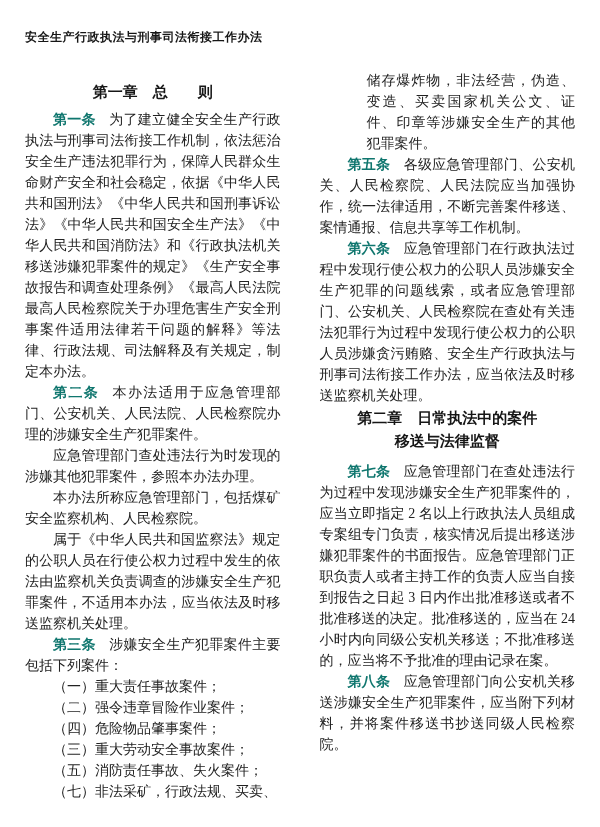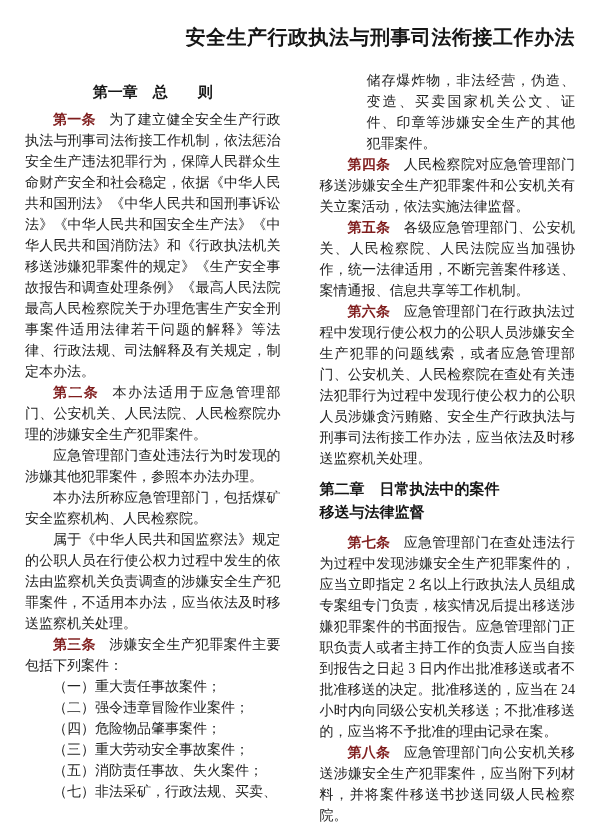--- a/index.html
+++ b/index.html
@@ -18,23 +18,23 @@
     box-sizing: border-box;
     width: 600px;
     height: 827px;
     padding: 26px 25px 0 25px;
     background: #ffffff;
   }
   .doc-title {
     margin: 0;
     font-family: "Liberation Sans", "DejaVu Sans", sans-serif;
     font-weight: 700;
-    font-size: 20px;
+    font-size: 12px;
     line-height: 22px;
-    text-align: right;
+    text-align: left;
     letter-spacing: 0.5px;
     color: #161616;
   }
   .columns {
     display: flex;
     gap: 39px;
     margin-top: 22px;
   }
   .col {
     width: 262px;
@@ -49,39 +49,39 @@
     text-indent: 2em;
   }
   .para.continuation {
     text-indent: 0;
     margin-left: 47px;
   }
   .article-label {
     font-family: "Liberation Sans", "DejaVu Sans", sans-serif;
     font-weight: 700;
     margin-right: 0.95em;
-    color: #7f1d1d;
+    color: #0f766e;
   }
   .chapter-heading {
     margin: 13px 0 9px 0;
     font-family: "Liberation Sans", "DejaVu Sans", sans-serif;
     font-weight: 700;
     font-size: 15px;
     line-height: 17px;
     text-align: center;
     text-indent: 0;
     color: #161616;
   }
   .chapter-heading-2 {
-    margin: 8px 0 9px 0;
+    margin: 0 0 9px 0;
     font-family: "Liberation Sans", "DejaVu Sans", sans-serif;
     font-weight: 700;
     font-size: 15px;
     line-height: 23px;
-    text-align: left;
+    text-align: center;
     text-indent: 0;
     color: #161616;
   }
 </style>
 </head>
 <body>
 
 <div class="page">
 
   <h1 class="doc-title">安全生产行政执法与刑事司法衔接工作办法</h1>
@@ -107,21 +107,20 @@
       <p class="para">（二）强令违章冒险作业案件；</p>
       <p class="para">（四）危险物品肇事案件；</p>
       <p class="para">（三）重大劳动安全事故案件；</p>
       <p class="para">（五）消防责任事故、失火案件；</p>
       <p class="para">（七）非法采矿，行政法规、买卖、</p>
     </div>
 
     <div class="col">
       <p class="para continuation">储存爆炸物，非法经营，伪造、变造、买卖国家机关公文、证件、印章等涉嫌安全生产的其他犯罪案件。</p>
 
-      <p class="para"><span class="article-label">第四条</span><span>人民检察院对应急管理部门移送涉嫌安全生产犯罪案件和公安机关有关立案活动，依法实施法律监督。</span></p>
 
       <p class="para"><span class="article-label">第五条</span><span>各级应急管理部门、公安机关、人民检察院、人民法院应当加强协作，统一法律适用，不断完善案件移送、案情通报、信息共享等工作机制。</span></p>
 
       <p class="para"><span class="article-label">第六条</span><span>应急管理部门在行政执法过程中发现行使公权力的公职人员涉嫌安全生产犯罪的问题线索，或者应急管理部门、公安机关、人民检察院在查处有关违法犯罪行为过程中发现行使公权力的公职人员涉嫌贪污贿赂、安全生产行政执法与刑事司法衔接工作办法，应当依法及时移送监察机关处理。</span></p>
 
       <h2 class="chapter-heading-2">
         <span style="display:block">第二章　日常执法中的案件</span>
         <span style="display:block">移送与法律监督</span>
       </h2>
 

